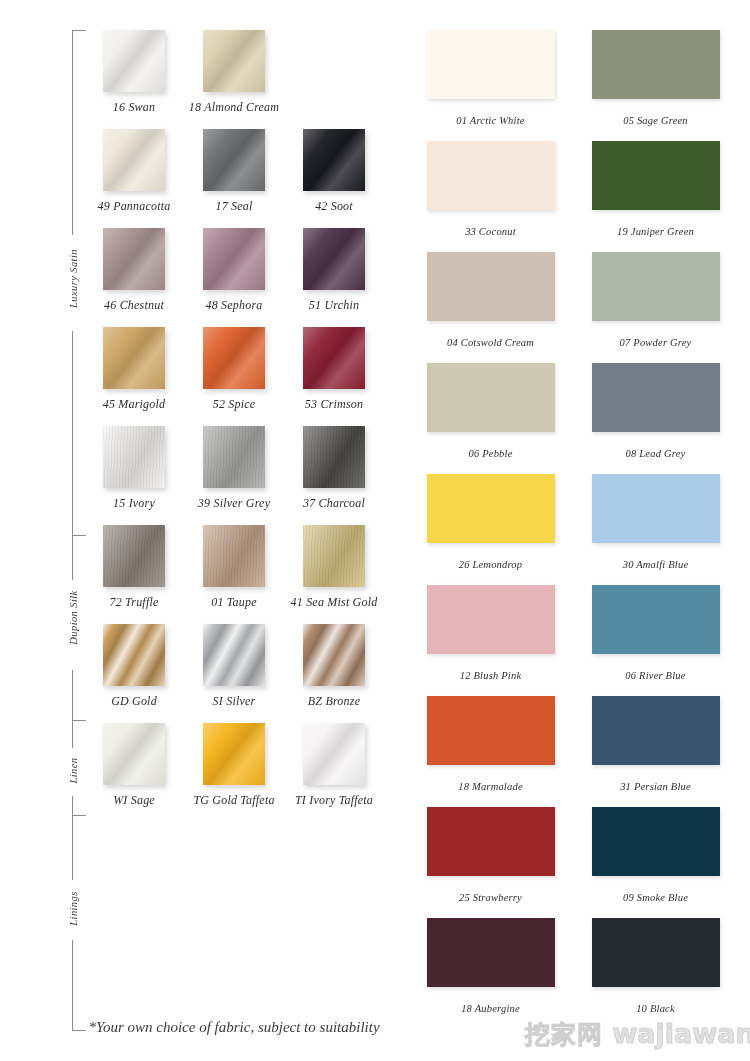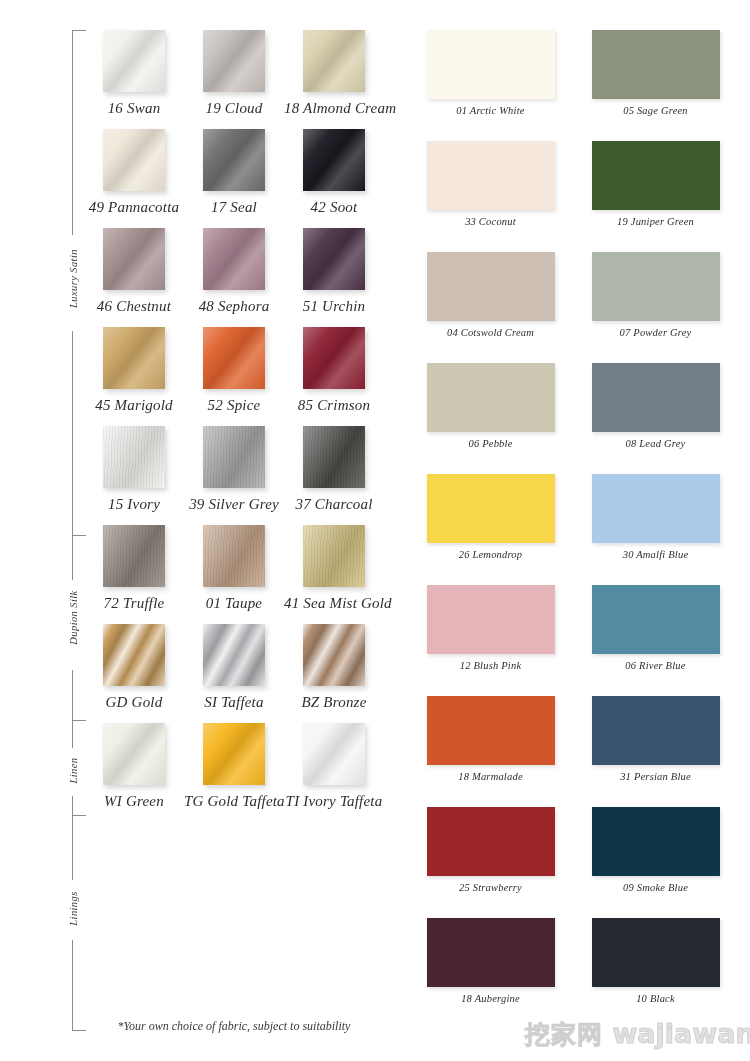--- a/index.html
+++ b/index.html
@@ -39,33 +39,33 @@
   .lswatch::after{
     content:"";position:absolute;inset:0;
     background:linear-gradient(128deg,
       rgba(255,255,255,.34) 0%,
       rgba(255,255,255,.05) 26%,
       rgba(0,0,0,.12) 48%,
       rgba(255,255,255,.22) 66%,
       rgba(0,0,0,.08) 100%);
   }
   .lcap{
-    text-align:center;font-style:italic;font-size:15px;color:#2e2e2e;
+    text-align:center;font-style:italic;font-size:12px;color:#2e2e2e;
     margin-top:8px;letter-spacing:.2px;white-space:nowrap;
   }
 
   .rrow{display:flex;height:111px;}
   .rcell{width:165px;position:relative;}
   .rswatch{
     width:128px;height:69px;margin:0 auto;
     box-shadow:1px 2px 4px rgba(0,0,0,.13);
   }
   .rcap{
     text-align:center;font-style:italic;font-size:10.5px;color:#2e2e2e;
-    margin-top:6px;letter-spacing:.2px;white-space:nowrap;
+    margin-top:16px;letter-spacing:.2px;white-space:nowrap;
   }
 
   
   .tex-linen::after{
     background:
       repeating-linear-gradient(0deg,rgba(0,0,0,.07) 0 1px,rgba(255,255,255,0) 1px 3px),
       repeating-linear-gradient(90deg,rgba(0,0,0,.06) 0 1px,rgba(255,255,255,0) 1px 3px),
       linear-gradient(128deg,rgba(255,255,255,.30),rgba(0,0,0,.10) 55%,rgba(255,255,255,.16));
   }
   .tex-weave::after{
@@ -86,21 +86,21 @@
   }
   .tex-silk::after{
     background:
       repeating-linear-gradient(92deg,rgba(0,0,0,.055) 0 1px,rgba(255,255,255,.02) 1px 3px),
       linear-gradient(120deg,rgba(255,255,255,.42),rgba(0,0,0,.14) 58%,rgba(255,255,255,.20));
   }
 
   
   .footnote{
     position:absolute;left:84px;top:1019px;width:300px;
-    text-align:center;font-style:italic;font-size:12px;color:#3a3a3a;
+    text-align:center;font-style:italic;font-size:15px;color:#3a3a3a;
     white-space:nowrap;
   }
   .watermark{
     position:absolute;left:525px;top:1018px;
     font-family:"DejaVu Sans",sans-serif;font-weight:bold;font-size:27px;
     color:#e2e2e2;letter-spacing:0px;white-space:nowrap;
     -webkit-text-stroke:1px #cfcfcf;
   }
   .watermark .cn{font-size:25px;letter-spacing:1px;}
 </style>
@@ -129,24 +129,20 @@
   </div>
 
   <div class="left-col">
 
     <div class="lrow">
       <div class="lcell">
         <div class="lswatch" style="background-color: rgb(242, 240, 236);"></div>
         <div class="lcap">16 Swan</div>
       </div>
       <div class="lcell">
-        <div class="lswatch" style="background-color: rgb(198, 192, 188);"></div>
-        <div class="lcap">19 Cloud</div>
-      </div>
-      <div class="lcell">
         <div class="lswatch" style="background-color: rgb(217, 208, 174);"></div>
         <div class="lcap">18 Almond Cream</div>
       </div>
     </div>
 
     <div class="lrow">
       <div class="lcell">
         <div class="lswatch" style="background-color: rgb(238, 231, 217);"></div>
         <div class="lcap">49 Pannacotta</div>
       </div>
@@ -179,21 +175,21 @@
       <div class="lcell">
         <div class="lswatch" style="background-color: rgb(205, 167, 101);"></div>
         <div class="lcap">45 Marigold</div>
       </div>
       <div class="lcell">
         <div class="lswatch" style="background-color: rgb(223, 97, 44);"></div>
         <div class="lcap">52 Spice</div>
       </div>
       <div class="lcell">
         <div class="lswatch" style="background-color: rgb(140, 31, 51);"></div>
-        <div class="lcap">85 Crimson</div>
+        <div class="lcap">53 Crimson</div>
       </div>
     </div>
 
 
     <div class="lrow">
       <div class="lcell">
         <div class="lswatch tex-silk" style="background-color: rgb(244, 243, 240);"></div>
         <div class="lcap">15 Ivory</div>
       </div>
       <div class="lcell">
@@ -222,32 +218,32 @@
     </div>
 
 
     <div class="lrow">
       <div class="lcell">
         <div class="lswatch tex-metal" style="background-color: rgb(201, 156, 90);"></div>
         <div class="lcap">GD Gold</div>
       </div>
       <div class="lcell">
         <div class="lswatch tex-metal" style="background-color: rgb(188, 190, 193);"></div>
-        <div class="lcap">SI Taffeta</div>
+        <div class="lcap">SI Silver</div>
       </div>
       <div class="lcell">
         <div class="lswatch tex-metal" style="background-color: rgb(176, 138, 108);"></div>
         <div class="lcap">BZ Bronze</div>
       </div>
     </div>
 
     <div class="lrow">
       <div class="lcell">
         <div class="lswatch" style="background-color: rgb(238, 238, 230);"></div>
-        <div class="lcap">WI Green</div>
+        <div class="lcap">WI Sage</div>
       </div>
       <div class="lcell">
         <div class="lswatch" style="background-color: rgb(247, 181, 28);"></div>
         <div class="lcap">TG Gold Taffeta</div>
       </div>
       <div class="lcell">
         <div class="lswatch" style="background-color: rgb(246, 244, 245);"></div>
         <div class="lcap">TI Ivory Taffeta</div>
       </div>
     </div>

